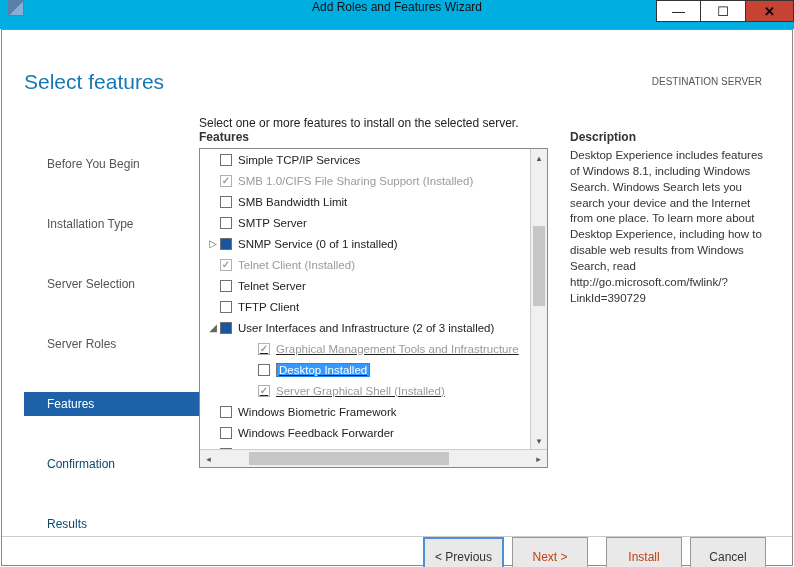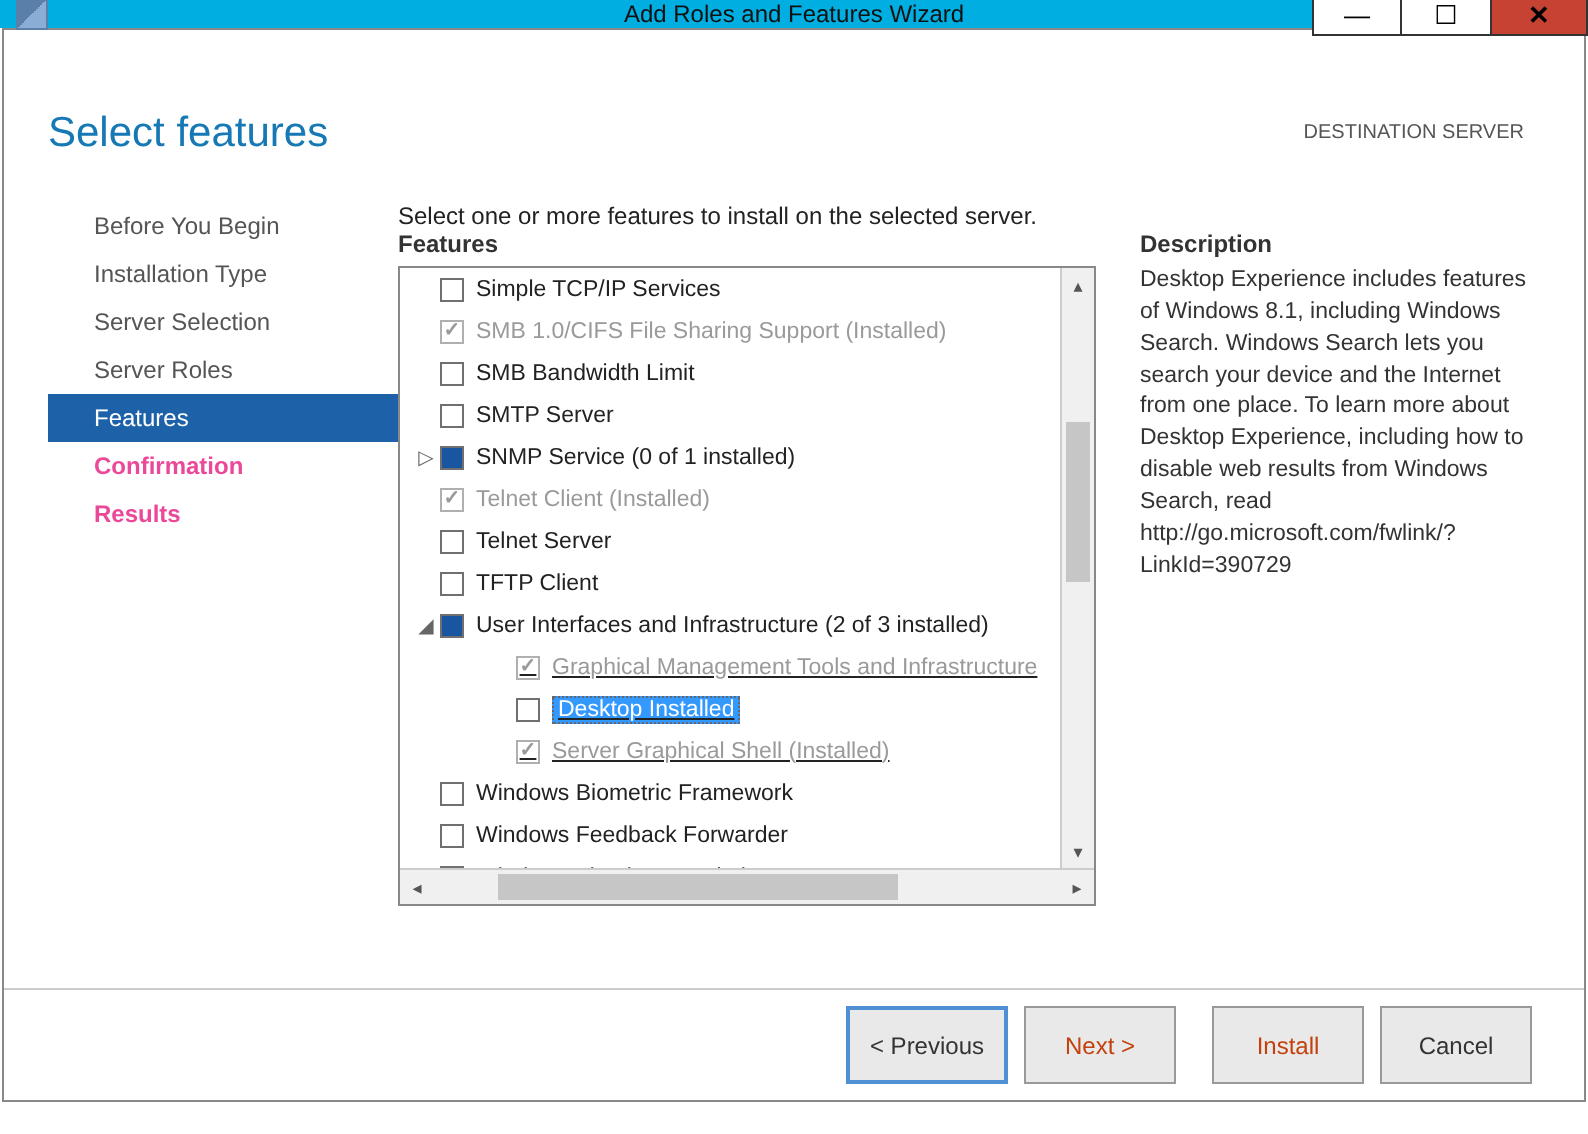--- a/index.html
+++ b/index.html
@@ -1,38 +1,38 @@
 <!DOCTYPE html>
 <html><head>
 <meta charset="utf-8">
 <style>
 * { margin: 0; padding: 0; box-sizing: border-box; font-family: "Segoe UI", Tahoma, sans-serif; }
 body { background: #fff; width: 794px; height: 567px; overflow: hidden; }
 
-.titlebar { height: 14px; background: #00aee1; display: flex; align-items: center; position: relative; }
+.titlebar { height: 29px; background: #00aee1; display: flex; align-items: flex-start; position: relative; }
 .title-icon { width: 16px; height: 16px; margin-left: 8px; background: linear-gradient(135deg,#5a7fa8 50%,#8aadd6 50%); border:1px solid #5a7fa8; }
 .title-text { position: absolute; left: 50%; transform: translateX(-50%); font-size: 12px; color: #111; }
 .win-btns { margin-left: auto; display: flex; }
 .win-btn { width: 45px; height: 22px; border: 1px solid #333; display: flex; align-items: center; justify-content: center; font-size: 13px; font-family: Arial; cursor: default; }
 .win-min { background:#fff; }
 .win-max { background:#fff; border-left:none;}
 .win-close { background:#c64232; color:#000; border-left:none; width:48px; font-weight:bold;}
 
 .inner { border: 1px solid #888; width: 792px; height: 537px; margin-left:1px; background: #fff; display:flex; flex-direction:column; }
 
 .header { padding: 16px 30px 6px 22px; display:flex; justify-content:space-between; align-items:flex-start;margin-top:24px;}
 .page-title { font-size: 21px; color: #1679b5; font-weight: 400; }
 .dest { text-align:right; font-size:10px; color:#555; padding-top:6px;}
 
 .body { flex:1; display:flex; padding: 16px 22px 0 22px; gap:0; }
 
 .nav { width: 175px; font-size: 12px; }
-.nav-item { padding: 5px 0 5px 23px; color: #555; cursor: pointer; }
+.nav-item { padding: 5px 0 5px 23px; color: #555; cursor: pointer; margin-top: 36px; }
 .nav-item.active { background: #1d62a8; color: #fff; }
-.nav-item.dim { color: #ec4899; font-weight: bold; }
+.nav-item.dim { color: #0c4a6e; }
 
 .main { flex:1; display:flex; flex-direction:column; }
 .instruction { font-size: 12px; color:#222; margin-bottom: 0; }
 .cols { display:flex; gap:22px; flex:1; }
 .left-col { flex:1; }
 .right-col { width: 200px; }
 
 .section-label { font-size: 12px; font-weight: bold; color:#333; margin-bottom:4px; }
 
 .listbox { border:1px solid #888; height: 320px; display:flex; flex-direction:column; background:#fff;}

